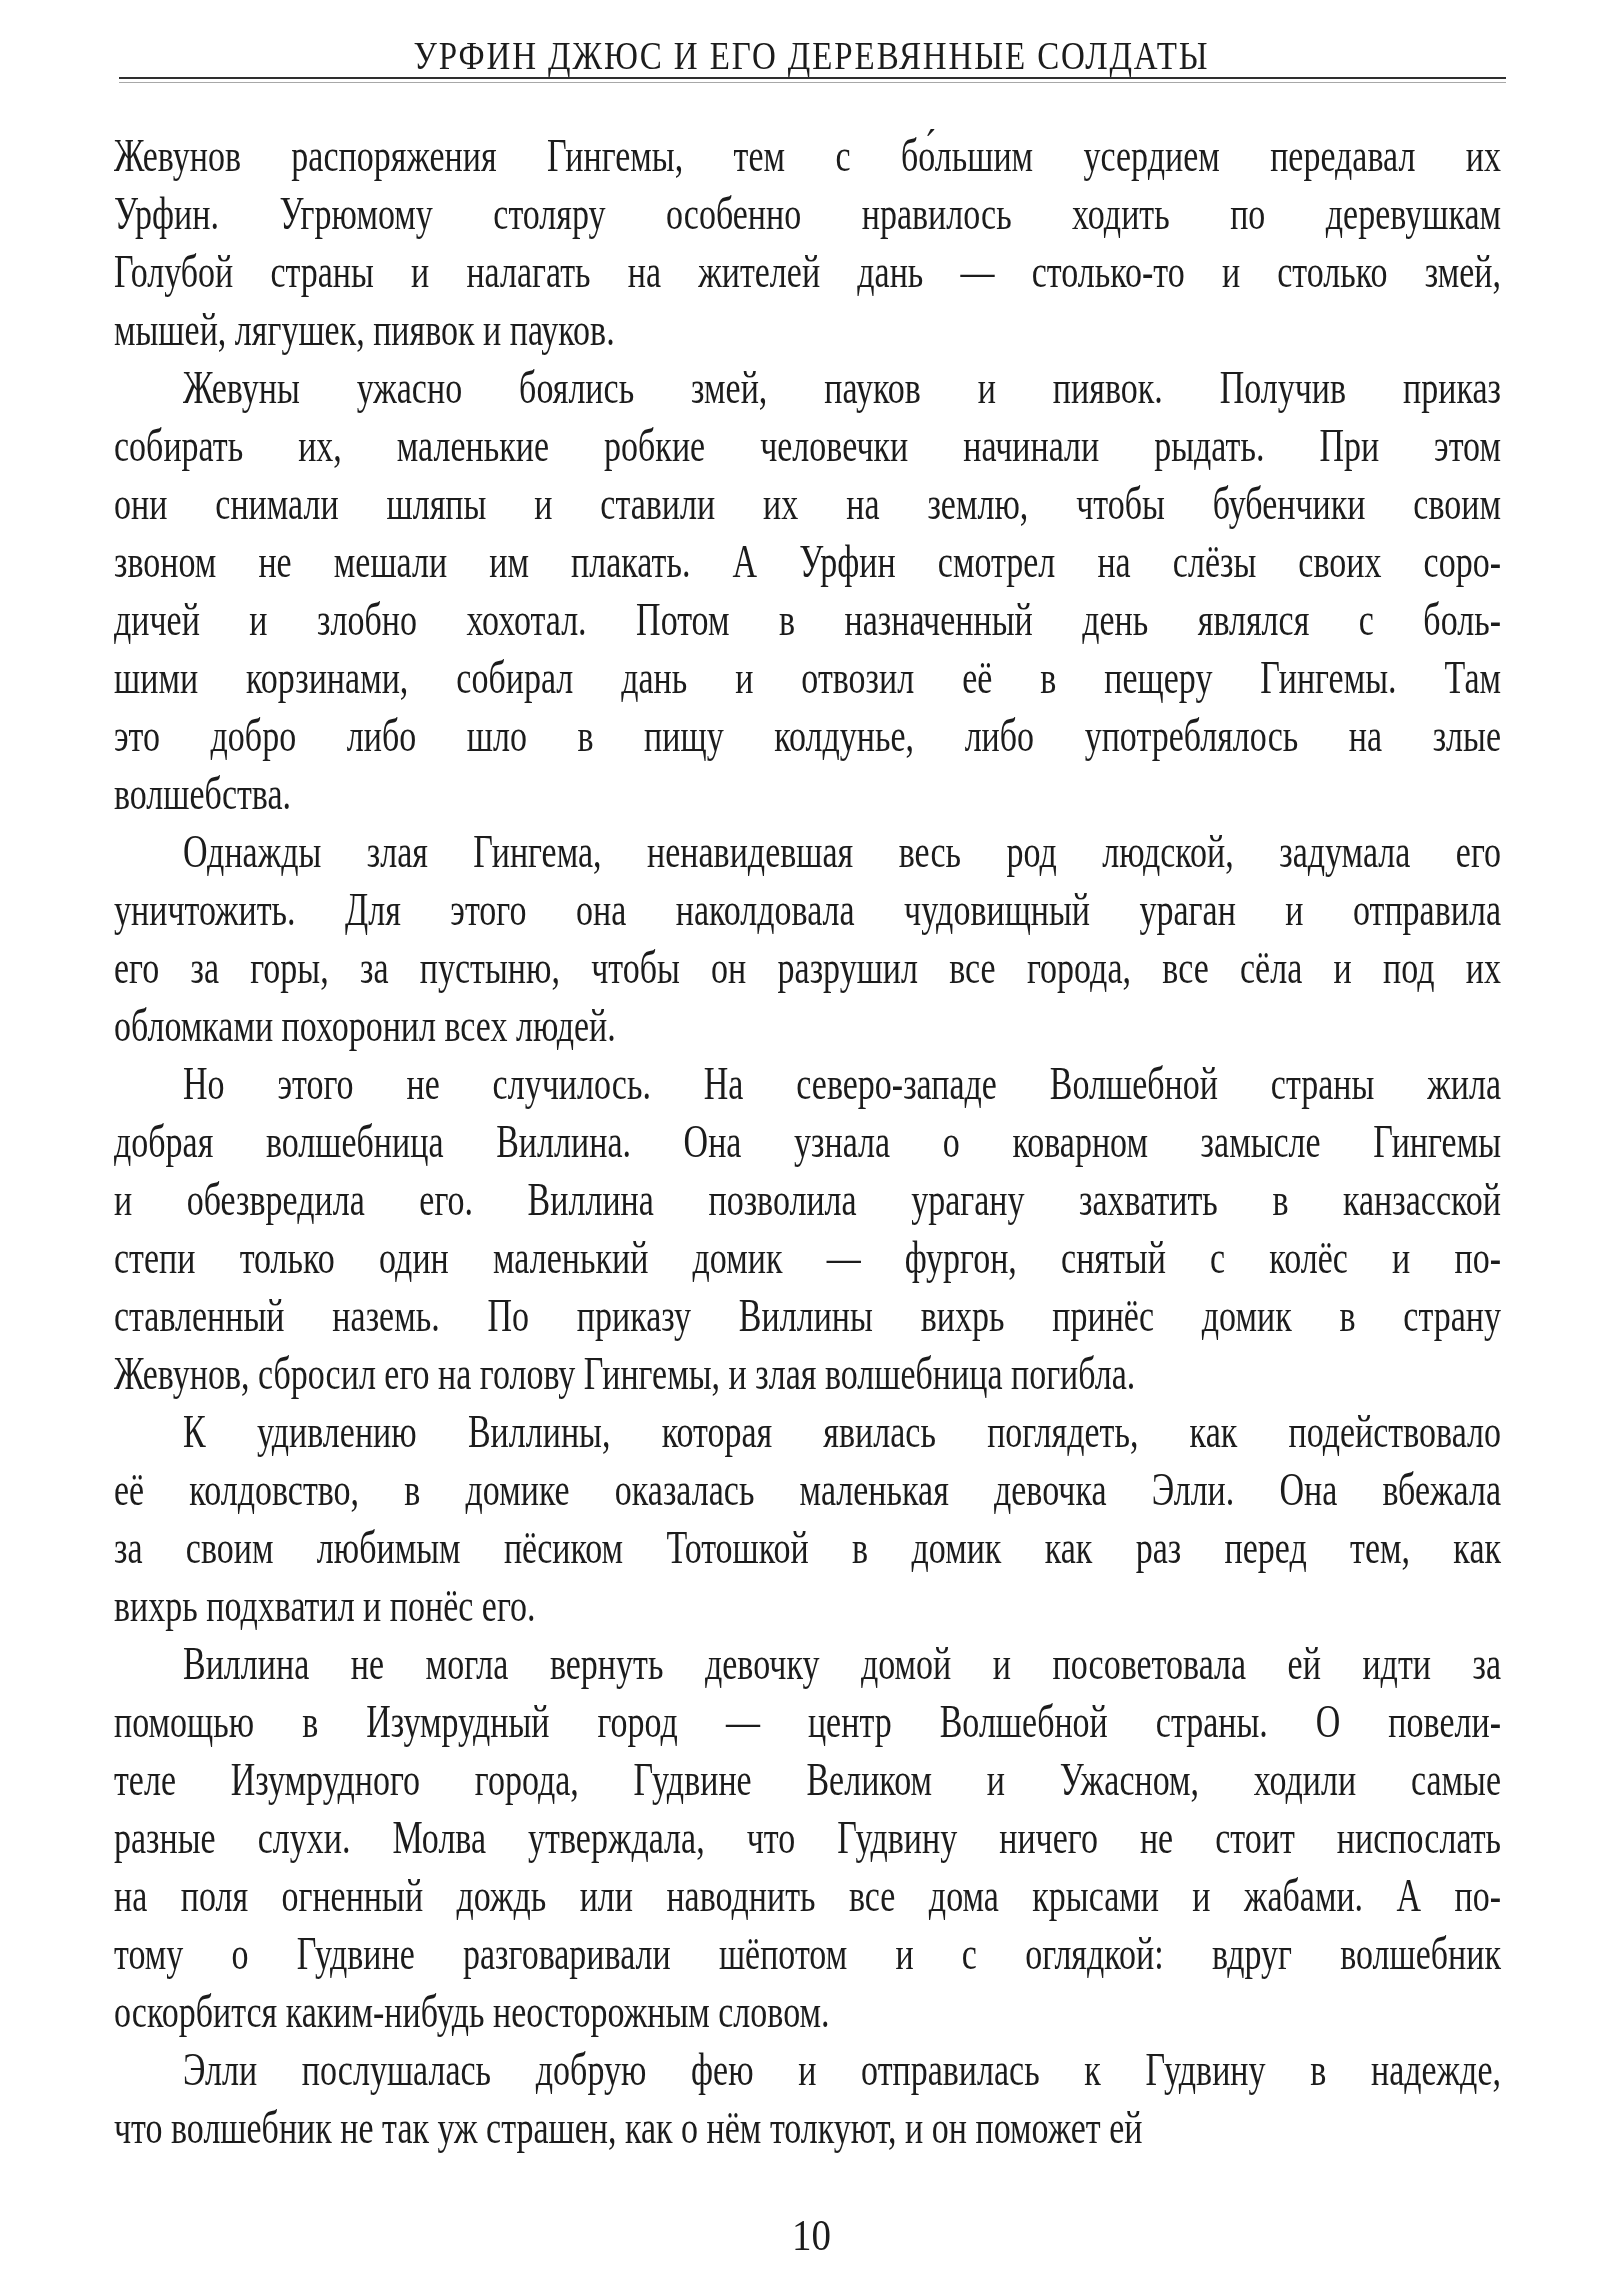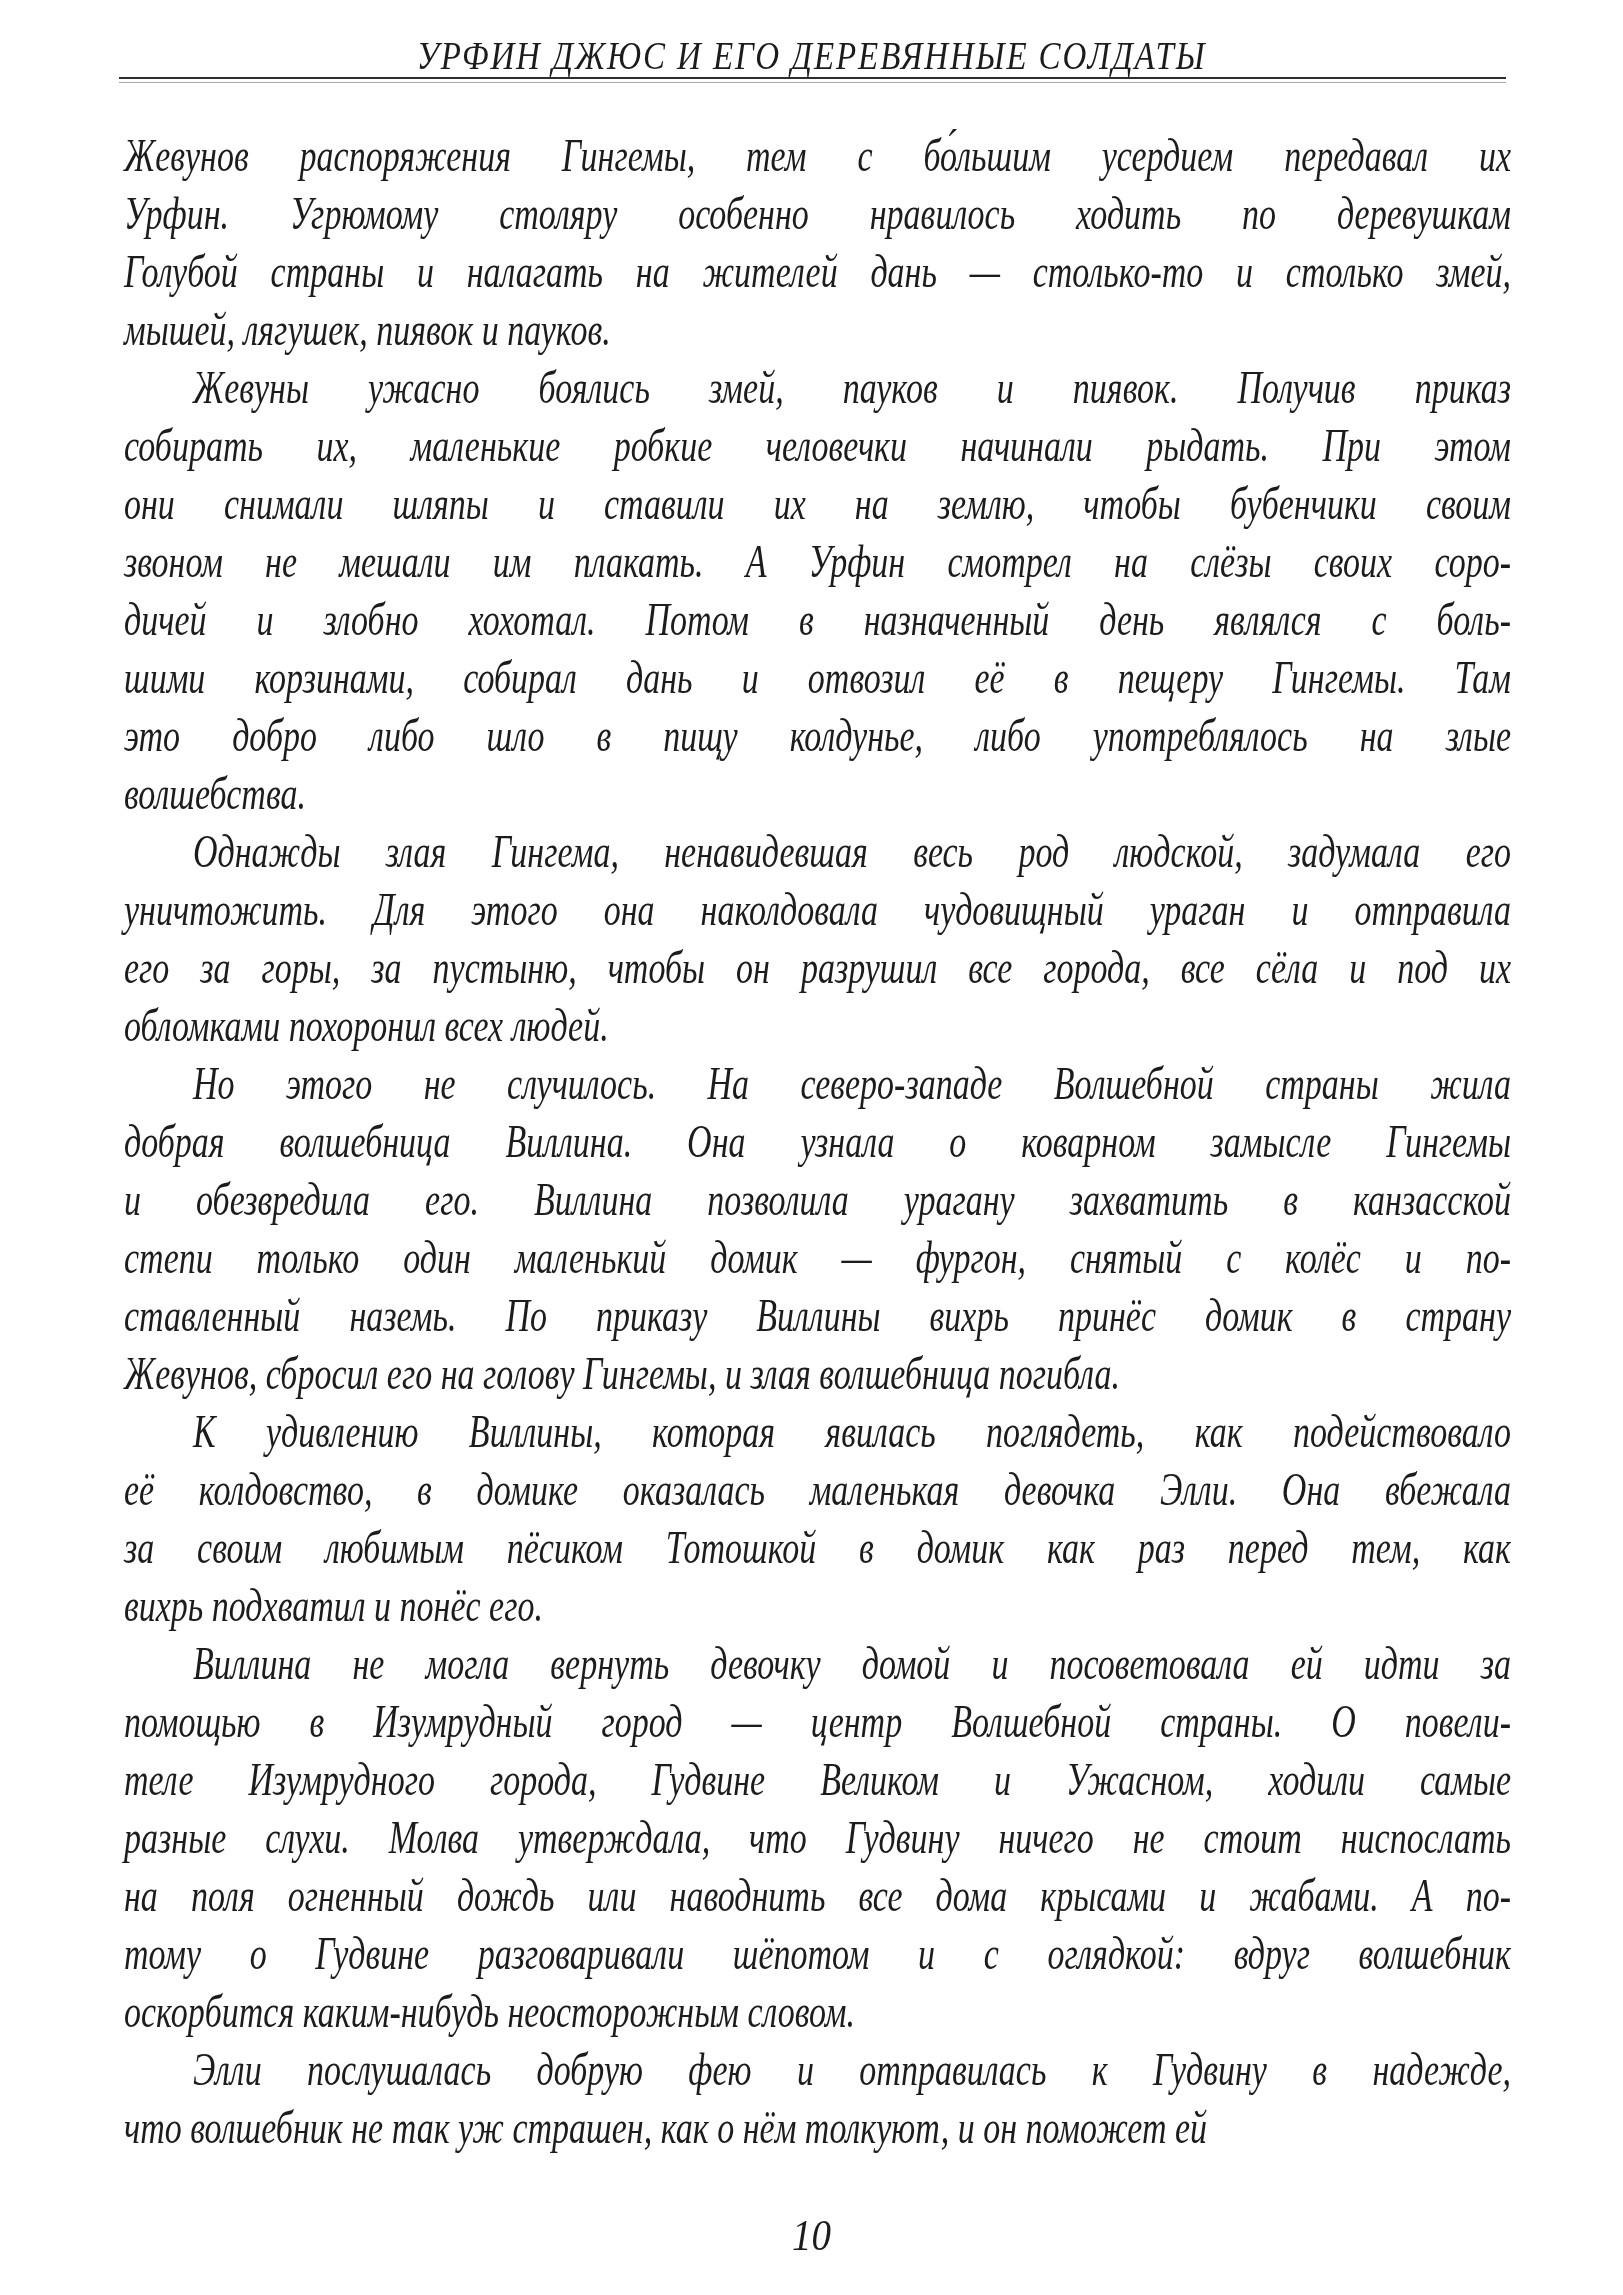--- a/index.html
+++ b/index.html
@@ -8,21 +8,20 @@
     background: #ffffff;
   }
   .page {
     position: relative;
     width: 1623px;
     height: 2295px;
     background: #ffffff;
     overflow: hidden;
     font-family: "Liberation Serif", serif;
     color: #1c1c1c;
-    font-style: italic;
   }
   .running-head {
     position: absolute;
     top: 34px;
     left: 0;
     width: 100%;
     height: 44px;
     line-height: 44px;
     text-align: center;
     font-size: 33px;
@@ -37,21 +36,21 @@
     top: 77px;
     left: 119px;
     width: 1387px;
     height: 2.5px;
     border-top: 2.5px solid #2e2e2e;
     border-bottom: 0.6px solid #a8a8a8;
   }
   .body-text {
     position: absolute;
     top: 127px;
-    left: 124px;
+    left: 114px;
     width: 1387px;
   }
   .line {
     height: 58px;
     line-height: 58px;
     font-size: 34px;
     text-align: justify;
     text-align-last: justify;
     text-justify: inter-word;
     transform: scaleY(1.38);

